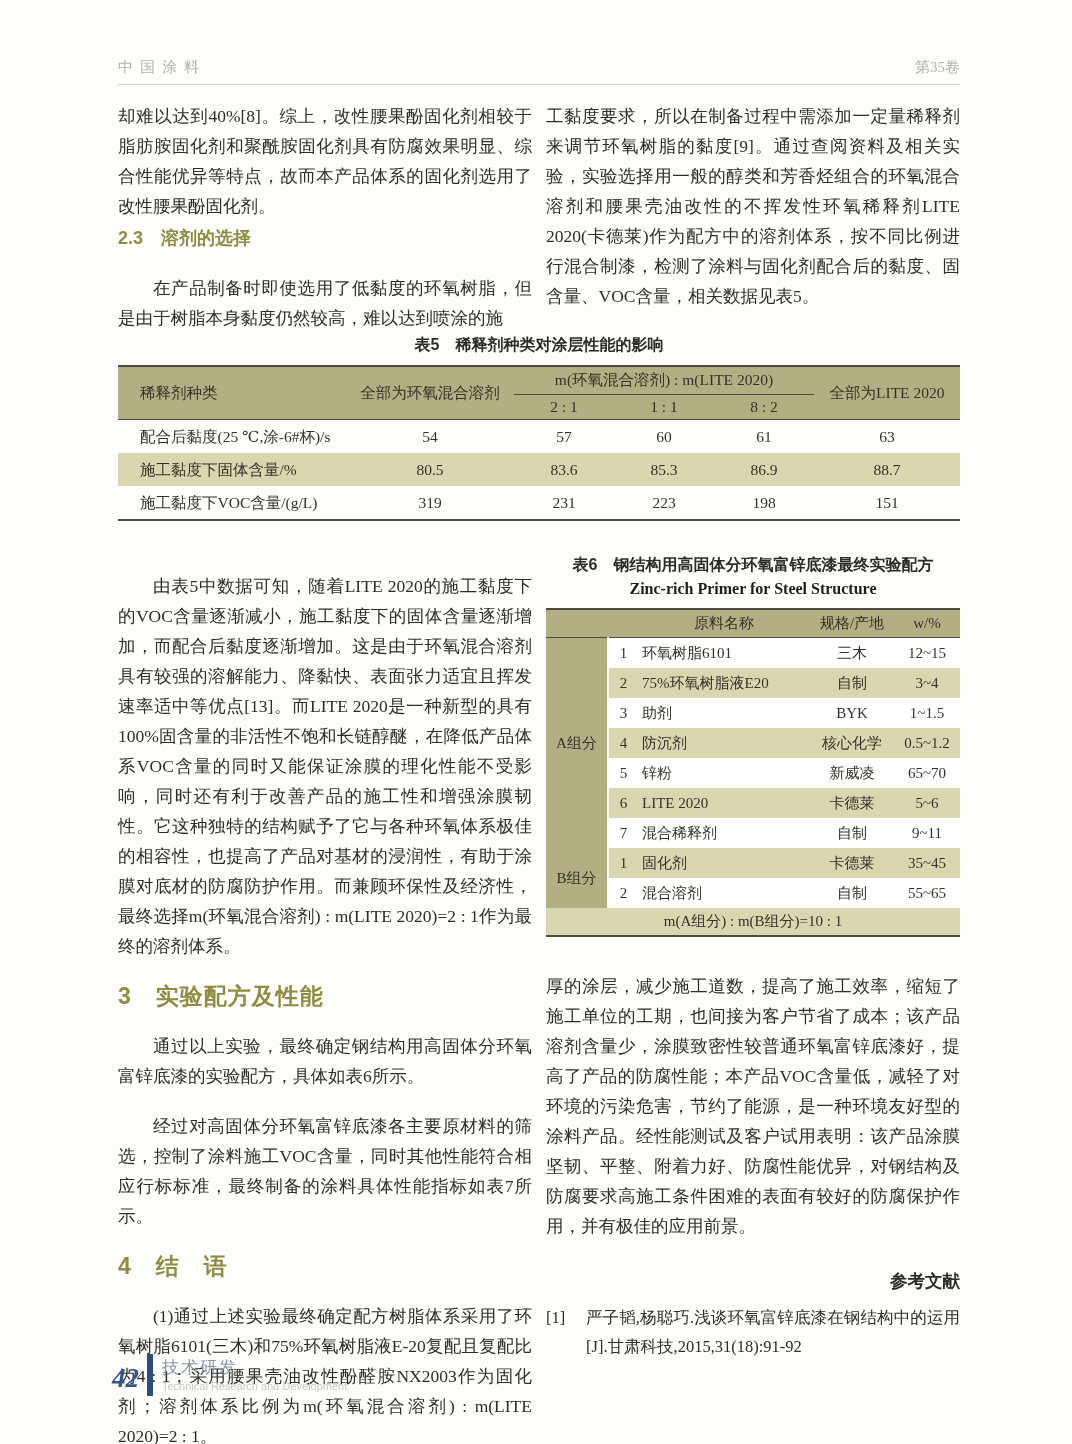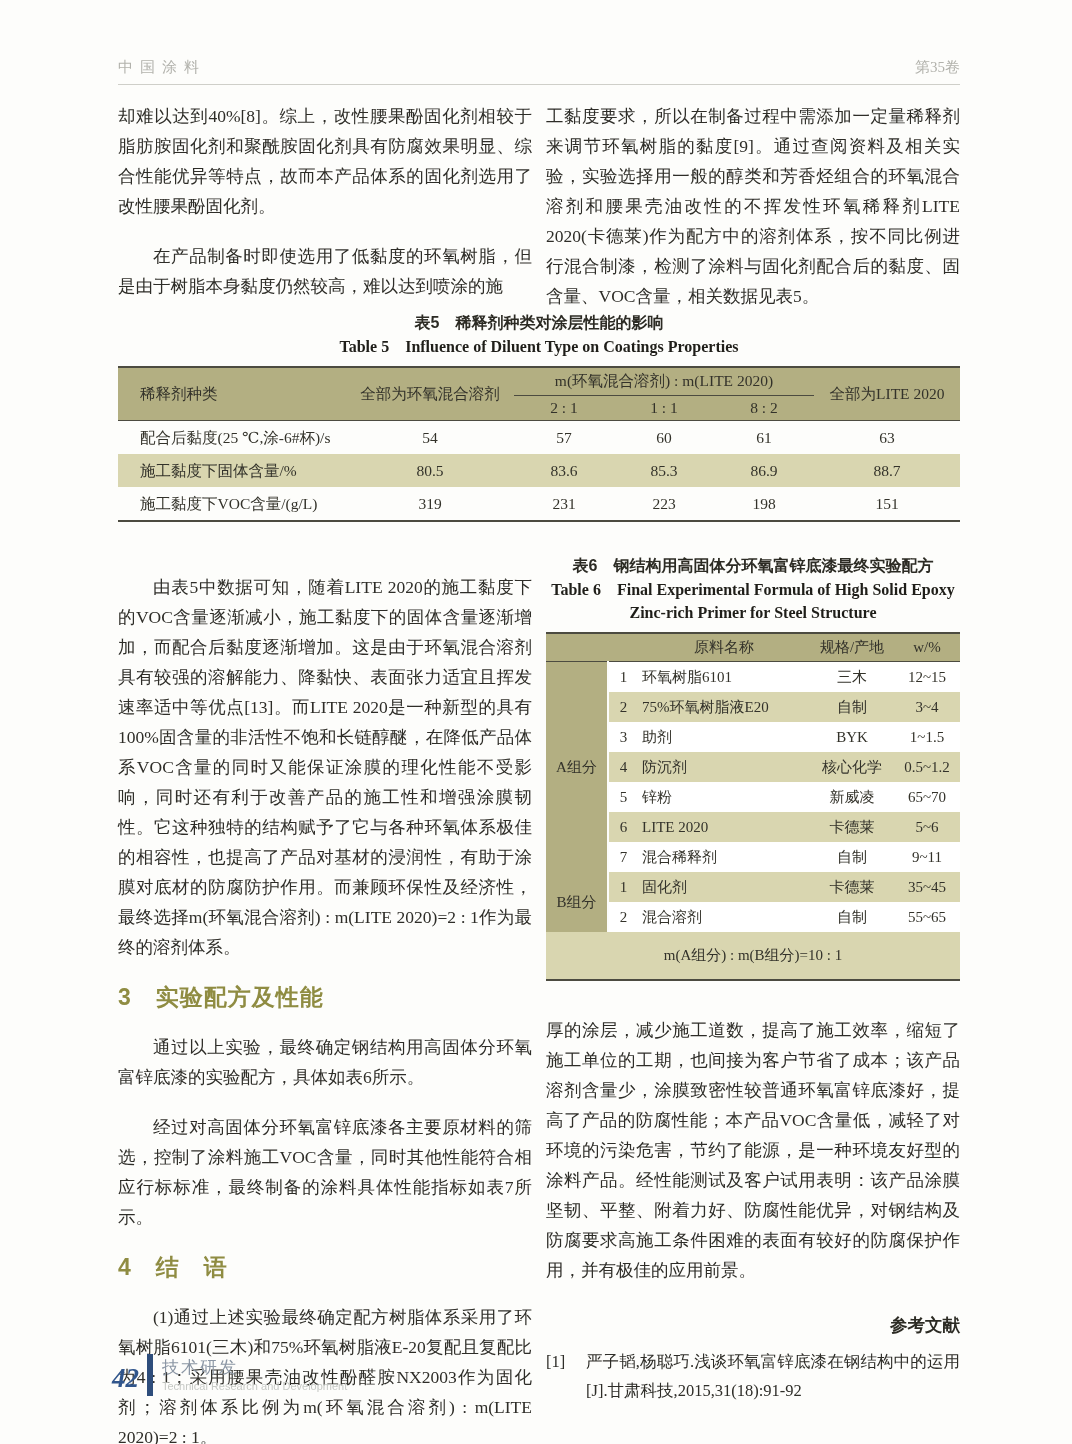--- a/index.html
+++ b/index.html
@@ -61,21 +61,21 @@
   .t6{width:100%;margin-top:8px;border-top:2px solid #4c4b40;border-bottom:2px solid #4c4b40;font-size:15px;}
   .t6 th{background:#b3af82;font-weight:normal;padding:4px 4px;text-align:center;}
   .t6 thead{border-bottom:1.5px solid #4c4b40;}
   .t6 td{padding:4.5px 4px;text-align:center;line-height:21px;background:#fff;}
   .t6 td.name{text-align:left;}
   .t6 td.g{
     background:#b3af82;border-right:2px solid #fdfdfb;text-align:center;margin-left:41px;
   }
   .t6 tr.alt td{background:#d9d6b0;}
   .t6 tr.alt td.g, .t6 tr td.g{background:#b3af82;}
-  .t6 td.tfoot{background:#d9d6b0;text-align:center;padding:13px 0;}
+  .t6 td.tfoot{background:#d9d6b0;text-align:center;padding:3px 0;}
   .t6 col.g{width:62px;}
   .t6 col.no{width:30px;}
   .t6 col.name{width:172px;}
   .t6 col.spec{width:84px;}
   .t6 col.w{width:66px;}
   .midsec{margin-top:30px;}
   
   .ref-head{
     text-align:right;font-weight:bold;font-size:17.5px;margin:28px 0 10px 0;color:#2c2b24;
     font-family:"Liberation Sans","DejaVu Sans",sans-serif;
@@ -105,30 +105,30 @@
 <div class="page">
 
   <div class="page-header">
     <span class="journal">中国涂料</span>
     <span class="volume">第35卷</span>
   </div>
 
   <div class="cols topsec">
     <div class="col">
       <p class="body">却难以达到40%[8]。综上，改性腰果酚固化剂相较于脂肪胺固化剂和聚酰胺固化剂具有防腐效果明显、综合性能优异等特点，故而本产品体系的固化剂选用了改性腰果酚固化剂。</p>
+      <div class="h-sub">2.3　溶剂的选择</div>
       <p class="body indent">在产品制备时即使选用了低黏度的环氧树脂，但是由于树脂本身黏度仍然较高，难以达到喷涂的施</p>
     </div>
     <div class="col">
       <p class="body">工黏度要求，所以在制备过程中需添加一定量稀释剂来调节环氧树脂的黏度[9]。通过查阅资料及相关实验，实验选择用一般的醇类和芳香烃组合的环氧混合溶剂和腰果壳油改性的不挥发性环氧稀释剂LITE 2020(卡德莱)作为配方中的溶剂体系，按不同比例进行混合制漆，检测了涂料与固化剂配合后的黏度、固含量、VOC含量，相关数据见表5。</p>
     </div>
   </div>
 
   <div class="t5-wrap">
     <div class="tbl-title-cn">表5　稀释剂种类对涂层性能的影响</div>
-    <div class="tbl-title-en">Table 5　Influence of Diluent Type on Coatings Properties</div>
     <table class="t5">
       <colgroup>
           <col class="c1">
           <col class="c2">
           <col class="c3">
           <col class="c4">
           <col class="c5">
           <col>
         </colgroup>
       <thead>
@@ -181,21 +181,20 @@
       <p class="body indent">通过以上实验，最终确定钢结构用高固体分环氧富锌底漆的实验配方，具体如表6所示。</p>
       <p class="body indent">经过对高固体分环氧富锌底漆各主要原材料的筛选，控制了涂料施工VOC含量，同时其他性能符合相应行标标准，最终制备的涂料具体性能指标如表7所示。</p>
       <div class="h-main">4　结　语</div>
       <p class="body indent">(1)通过上述实验最终确定配方树脂体系采用了环氧树脂6101(三木)和75%环氧树脂液E-20复配且复配比为4 : 1；采用腰果壳油改性酚醛胺NX2003作为固化剂；溶剂体系比例为m(环氧混合溶剂) : m(LITE 2020)=2 : 1。</p>
       <p class="body indent">(2)高固体分环氧富锌底漆一次施工可得较高膜</p>
     </div>
 
     <div class="col">
       <div class="t6-wrap">
         <div class="tbl-title-cn">表6　钢结构用高固体分环氧富锌底漆最终实验配方</div>
-        <div class="tbl-title-en">Table 6　Final Experimental Formula of High Solid Epoxy</div>
         <div class="tbl-title-en">Zinc-rich Primer for Steel Structure</div>
         <table class="t6">
           <colgroup>
               <col class="g">
               <col class="no">
               <col class="name">
               <col class="spec">
               <col class="w">
             </colgroup>
           <thead>

